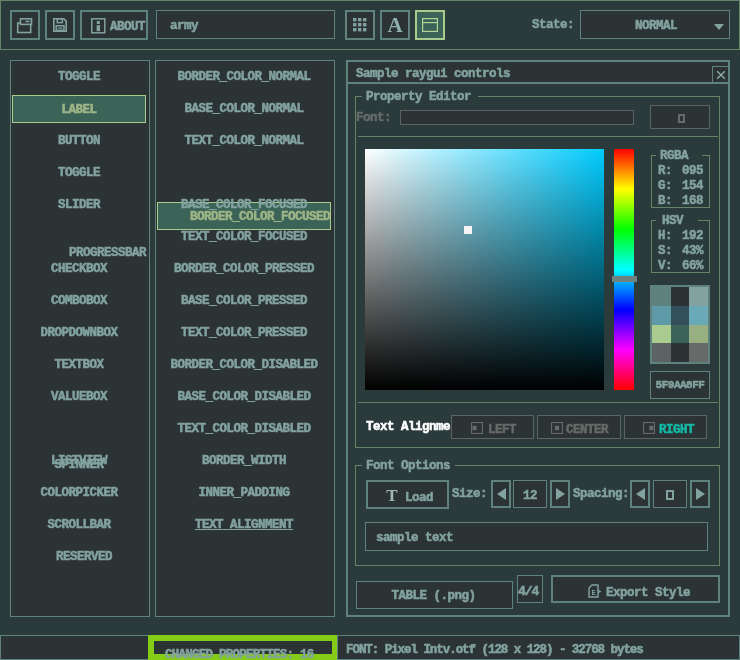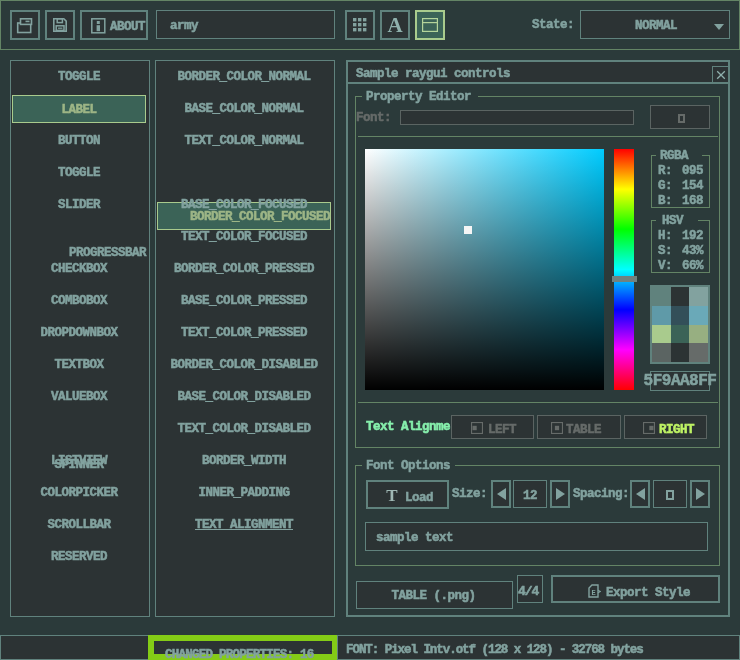--- a/index.html
+++ b/index.html
@@ -94,21 +94,21 @@
 <div class="ab t" style="left:1px;top:162px;width:134px;height:28px;line-height:28px;text-align:right;margin-top:16px;">PROGRESSBAR</div>
 <div class="ab t" style="left:1px;top:194px;width:134px;height:28px;line-height:28px;text-align:center;">CHECKBOX</div>
 <div class="ab t" style="left:1px;top:226px;width:134px;height:28px;line-height:28px;text-align:center;">COMBOBOX</div>
 <div class="ab t" style="left:1px;top:258px;width:134px;height:28px;line-height:28px;text-align:center;">DROPDOWNBOX</div>
 <div class="ab t" style="left:1px;top:290px;width:134px;height:28px;line-height:28px;text-align:center;">TEXTBOX</div>
 <div class="ab t" style="left:1px;top:322px;width:134px;height:28px;line-height:28px;text-align:center;">VALUEBOX</div>
 <div class="ab t" style="left:1px;top:354px;width:134px;height:28px;line-height:28px;text-align:center;margin-top:36px;">SPINNER</div>
 <div class="ab t" style="left:1px;top:386px;width:134px;height:28px;line-height:28px;text-align:center;">LISTVIEW</div>
 <div class="ab t" style="left:1px;top:418px;width:134px;height:28px;line-height:28px;text-align:center;">COLORPICKER</div>
 <div class="ab t" style="left:1px;top:450px;width:134px;height:28px;line-height:28px;text-align:center;">SCROLLBAR</div>
-<div class="ab t" style="left:1px;top:482px;width:134px;height:28px;line-height:28px;text-align:center;">RESERVED</div>
+<div class="ab t" style="left:1px;top:482px;width:134px;height:28px;line-height:28px;text-align:left;padding-left:44px;">RESERVED</div>
 </div>
 
 <div class="ab" style="left:155px;top:60px;width:180px;height:557px;border:1px solid #60827d;background:#2c3334;">
 <div class="ab t" style="left:1px;top:2px;width:174px;height:28px;line-height:28px;text-align:center;">BORDER_COLOR_NORMAL</div>
 <div class="ab t" style="left:1px;top:34px;width:174px;height:28px;line-height:28px;text-align:center;">BASE_COLOR_NORMAL</div>
 <div class="ab t" style="left:1px;top:66px;width:174px;height:28px;line-height:28px;text-align:center;">TEXT_COLOR_NORMAL</div>
 <div class="ab t" style="left:1px;top:98px;width:174px;height:28px;line-height:28px;text-align:right;border:1px solid #a9cb8d;background:#3b6357;color:#9db586;margin-top:43px;">BORDER_COLOR_FOCUSED</div>
 <div class="ab t" style="left:1px;top:130px;width:174px;height:28px;line-height:28px;text-align:center;">BASE_COLOR_FOCUSED</div>
 <div class="ab t" style="left:1px;top:162px;width:174px;height:28px;line-height:28px;text-align:center;">TEXT_COLOR_FOCUSED</div>
 <div class="ab t" style="left:1px;top:194px;width:174px;height:28px;line-height:28px;text-align:center;">BORDER_COLOR_PRESSED</div>
@@ -185,45 +185,45 @@
       <div style="background:#6aa9b8"></div>
     <div style="background:#a9cb8d"></div>
       <div style="background:#3b6357"></div>
       <div style="background:#97af81"></div>
     <div style="background:#5b6462"></div>
       <div style="background:#2c3334"></div>
       <div style="background:#666b69"></div>
   </div>
 </div>
 
-<div class="ab btn1 ctr t" style="left:650px;top:371px;width:60px;height:20px;font-size:16px;">5F9AA8FF</div>
+<div class="ab btn1 ctr t" style="left:650px;top:371px;width:60px;height:28px;font-size:11px;">5F9AA8FF</div>
 
 <div class="ab gline" style="left:358px;top:402px;width:360px;height:1px;"></div>
 
-<div class="ab t" style="left:366px;top:421px;color:#86efac;">Text Alignme</div>
+<div class="ab t" style="left:366px;top:421px;color:#ffffff;">Text Alignme</div>
 <div class="ab dis" style="left:451px;top:415px;width:83px;height:24px;">
   <svg class="ab" style="left:19px;top:6px;" width="12" height="12" viewBox="0 0 12 12">
     <rect x="0.5" y="0.5" width="11" height="11" fill="none" stroke="#666b69" stroke-width="1.2"></rect>
     <rect x="1.5" y="3.8" width="4.2" height="4.4" fill="#666b69"></rect>
   </svg>
   <div class="ab t" style="left:36px;top:8px;color:#666b69;">LEFT</div>
 </div>
 <div class="ab dis" style="left:537px;top:415px;width:84px;height:24px;">
   <svg class="ab" style="left:13px;top:6px;" width="12" height="12" viewBox="0 0 12 12">
     <rect x="0.5" y="0.5" width="11" height="11" fill="none" stroke="#666b69" stroke-width="1.2"></rect>
     <rect x="3.9" y="3.8" width="4.2" height="4.4" fill="#666b69"></rect>
   </svg>
-  <div class="ab t" style="left:28px;top:8px;color:#666b69;">TABLE</div>
+  <div class="ab t" style="left:28px;top:8px;color:#666b69;">CENTER</div>
 </div>
 <div class="ab dis" style="left:624px;top:415px;width:83px;height:24px;">
   <svg class="ab" style="left:18px;top:6px;" width="12" height="12" viewBox="0 0 12 12">
     <rect x="0.5" y="0.5" width="11" height="11" fill="none" stroke="#666b69" stroke-width="1.2"></rect>
     <rect x="6.3" y="3.8" width="4.2" height="4.4" fill="#666b69"></rect>
   </svg>
-  <div class="ab t" style="left:34px;top:8px;color:#bef264;">RIGHT</div>
+  <div class="ab t" style="left:34px;top:8px;color:#14b8a6;">RIGHT</div>
 </div>
 
 <div class="ab" style="left:355px;top:465px;width:365px;height:101px;border:1px solid #638465;border-top:none;"></div>
 <div class="ab gline" style="left:355px;top:465px;width:7px;height:1px;"></div>
 <div class="ab gline" style="left:455px;top:465px;width:265px;height:1px;"></div>
 <div class="ab t" style="left:366px;top:460px;">Font Options</div>
 
 <div class="ab btn" style="left:366px;top:480px;width:83px;height:29px;">
   <svg class="ab" style="left:16px;top:4px;" width="16" height="18" viewBox="0 0 16 18">
       <text x="8" y="14.5" text-anchor="middle" font-family="Liberation Serif" font-size="17" fill="#9fb8b4">T</text>

